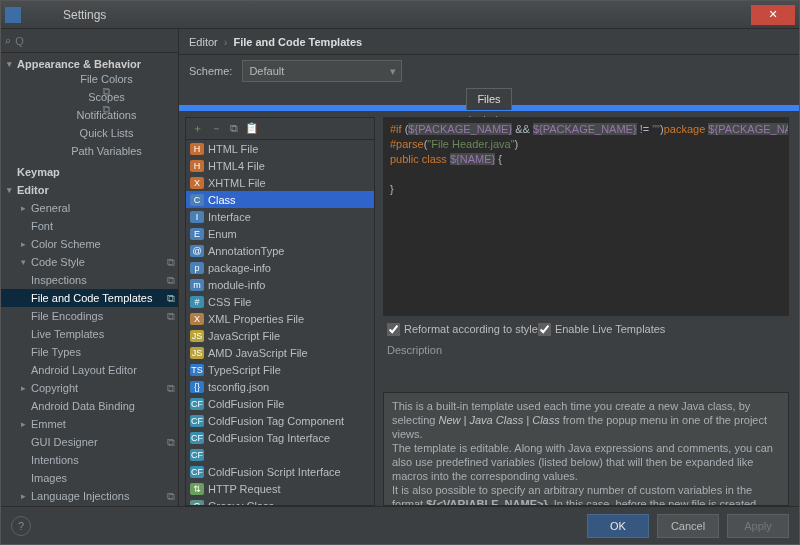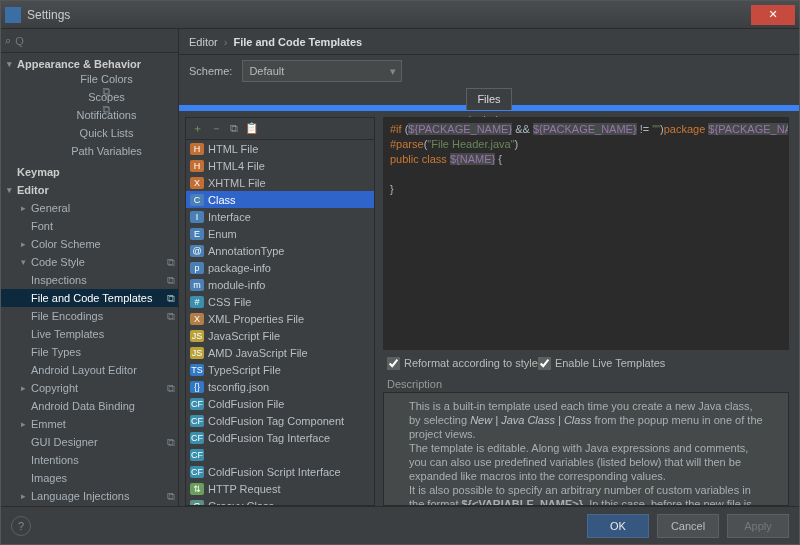--- a/index.html
+++ b/index.html
@@ -1,18 +1,18 @@
 <!DOCTYPE html>
 <html><head>
 <meta charset="utf-8">
 <style>
   * { margin: 0; padding: 0; box-sizing: border-box; font-family: "Segoe UI", Tahoma, sans-serif; font-size: 11px; }
   body { background: #3c3f41; color: #bbb; overflow: hidden; }
   .window { width: 800px; height: 545px; background: #3c3f41; border: 1px solid #555; display: flex; flex-direction: column; }
-  .titlebar { height: 28px; background: linear-gradient(#4a4d4f,#3c3f41); display: flex; align-items: center; padding: 0 4px; border-bottom: 1px solid #2b2b2b; }
+  .titlebar { height: 28px; background: linear-gradient(#4a4d4f,#3c3f41); display: flex; align-items: center; padding: 0 4px; border-bottom: 1px solid #2b2b2b; gap: 36px; }
   .titlebar .icon { width: 16px; height: 16px; background:#3b6ea5; margin-right:6px; }
   .titlebar .title { color:#ccc; font-size:12px; flex:1;}
   .titlebar .close { width: 44px; height: 20px; background:#c74a3e; display:flex; align-items:center; justify-content:center; color:#fff;}
   .body { flex:1; display:flex; min-height:0;}
   .sidebar { width: 178px; border-right:1px solid #2b2b2b; display:flex; flex-direction:column;}
   .search { height:24px; border-bottom:1px solid #2b2b2b; display:flex; align-items:center; padding:0 4px;}
   .search input { background:transparent; border:none; color:#bbb; width:100%; outline:none;}
   .tree { flex:1; overflow-y:auto; padding-top:2px;}
   .tree-item { height:18px; display:flex; align-items:center; padding-left:6px; color:#a8b1b8; cursor:pointer; white-space:nowrap;}
   .tree-item.sel { background:#0d293e; color:#fff;}
@@ -43,21 +43,21 @@
   .right-pane { flex:1; display:flex; flex-direction:column; min-width:0;}
   .editor { flex:1; background:#2b2b2b; border:1px solid #2b2b2b; padding:4px 6px; font-family:Consolas,monospace; font-size:11px; line-height:15px; color:#a9b7c6; overflow:hidden; white-space:pre;}
   .kw { color:#cc7832;}
   .mac { color:#cc7832;}
   .str { color:#6a8759;}
   .var { color:#9876aa; background:#45494a;}
   .checks { height:26px; display:flex; align-items:center; padding:0 4px;}
   .checks label { display:flex; align-items:center; gap:4px; color:#bbb;}
   .checks input { accent-color:#5e6060;}
   .desc-label { color:#999; padding:2px 4px;}
-  .desc { background:#45494a; border:1px solid #2b2b2b; padding:6px 25px; color:#a8afb4; line-height:14px; height:114px; overflow:hidden;}
+  .desc { background:#45494a; border:1px solid #2b2b2b; padding:6px 8px; color:#a8afb4; line-height:14px; height:114px; overflow:hidden;margin-top:34px;}
   .desc em { font-style:italic; color:#bcc3c8;}
   .desc b { font-weight:bold;}
   .desc code { font-family:Consolas,monospace;}
   .footer { height:38px; border-top:1px solid #2b2b2b; display:flex; align-items:center; padding:0 10px; gap:8px;}
   .footer .spacer { flex:1;}
   .btn { min-width:62px; height:24px; background:#4c5052; border:1px solid #5e6060; color:#bbb; display:flex; align-items:center; justify-content:center; cursor:pointer;}
   .btn.primary { background:#365880; border-color:#4a688c; color:#e8e8e8;}
   .btn.disabled { color:#777;}
   .help { width:20px; height:20px; border-radius:50%; border:1px solid #5e6060; display:flex; align-items:center; justify-content:center; color:#888;}
   ::-webkit-scrollbar { width:9px; height:9px;}

